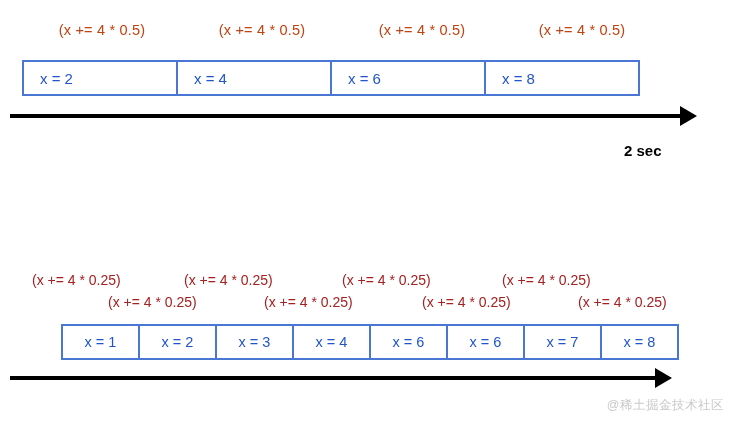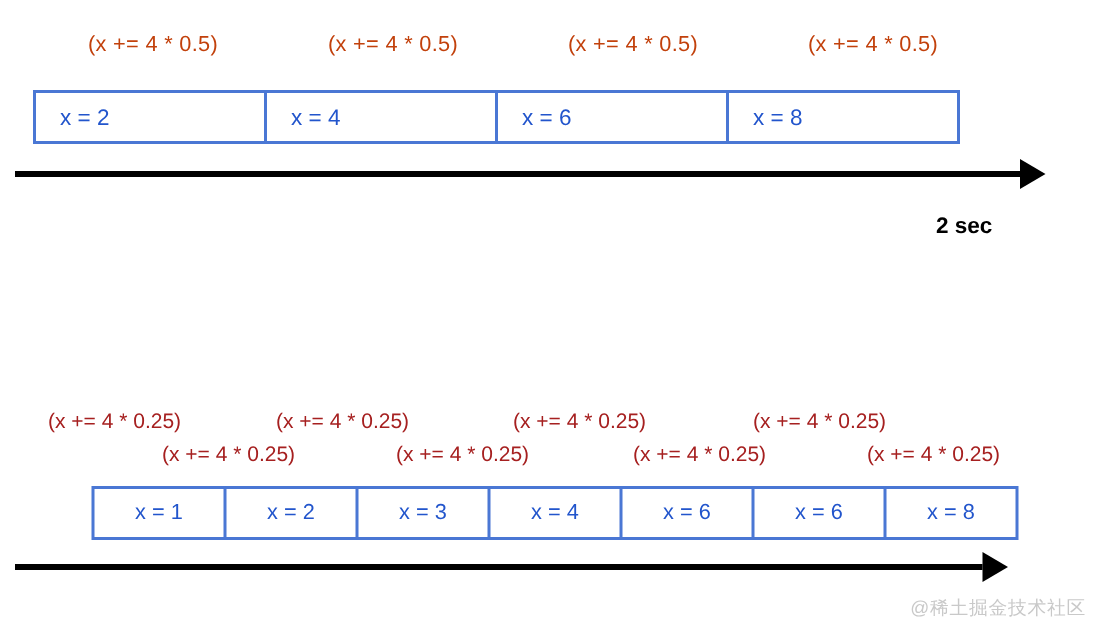--- a/index.html
+++ b/index.html
@@ -214,20 +214,21 @@
       <div class="lbl" style="left:554px;">(x += 4 * 0.25)</div>
     </div>
 
     <div class="boxes2">
       <div class="cell">x = 1</div>
       <div class="cell">x = 2</div>
       <div class="cell">x = 3</div>
       <div class="cell">x = 4</div>
       <div class="cell">x = 6</div>
       <div class="cell">x = 6</div>
+      <div class="cell">x = 7</div>
       <div class="cell">x = 8</div>
     </div>
 
     <div class="axis2">
       <div class="axis-line" style="width:645px;"></div>
       <div class="axis-head" style="left:645px;"></div>
     </div>
   </div>
 
   <div class="watermark">@稀土掘金技术社区</div>

